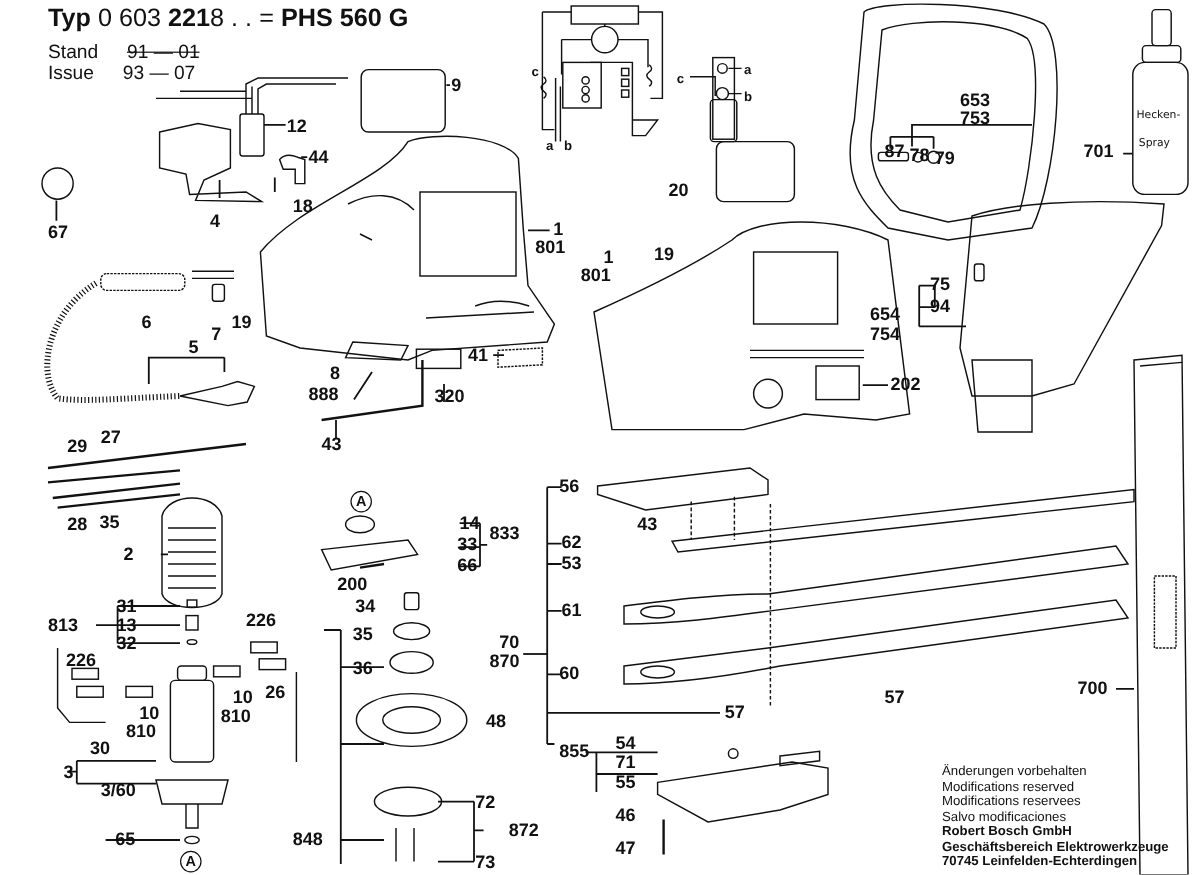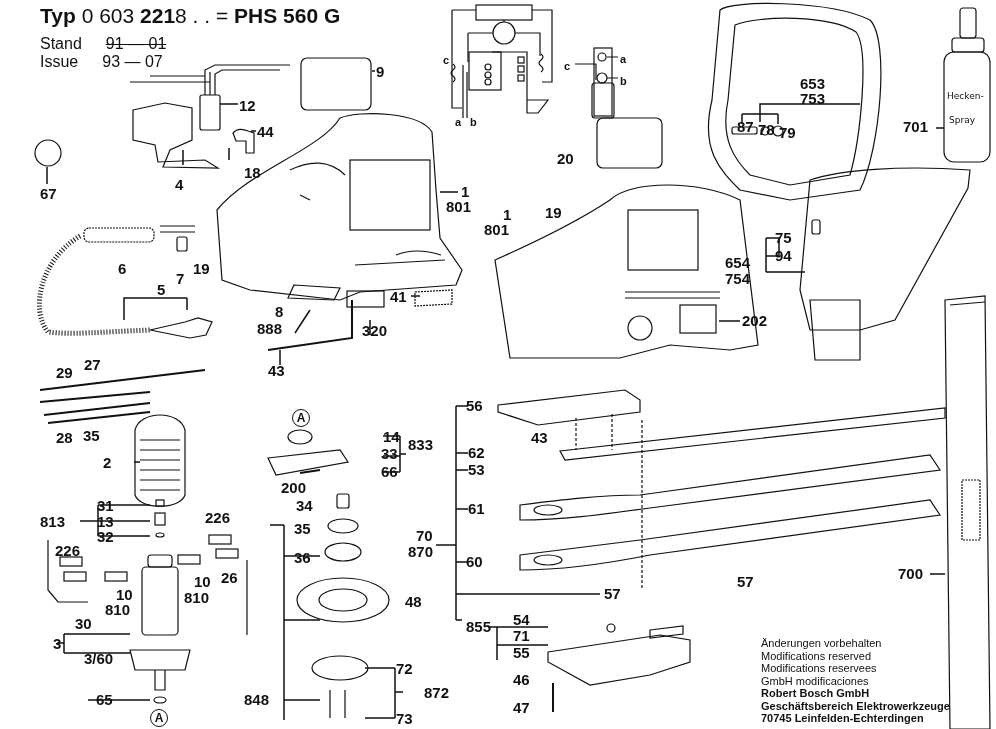--- a/index.html
+++ b/index.html
@@ -4,21 +4,21 @@
 <style>
   html,body{margin:0;padding:0;background:#fff;}
   body{width:996px;height:729px;position:relative;overflow:hidden;font-family:"Liberation Sans",sans-serif;color:#111;}
   #stage{position:absolute;left:0;top:0;width:996px;height:729px;}
   .hdr{position:absolute;left:40px;top:4px;font-size:21px;white-space:nowrap;}
   .hdr b{font-weight:bold;}
   .meta{position:absolute;left:40px;font-size:16px;white-space:nowrap;}
   .meta .val{display:inline-block;margin-left:24px;}
   .strike{text-decoration:line-through;}
   .lbl{position:absolute;font-weight:bold;font-size:15px;white-space:nowrap;line-height:16px;}
-  .foot{position:absolute;left:761px;top:637px;font-size:11px;line-height:12.5px;white-space:nowrap;}
+  .foot{position:absolute;left:785px;top:637px;font-size:11px;line-height:12.5px;white-space:nowrap;}
   .foot .co{font-weight:bold;}
   svg{position:absolute;left:0;top:0;}
   .bottle-text{font-family:"DejaVu Sans",sans-serif;font-size:9px;}
 </style>
 </head>
 <body>
 
 <div id="stage">
 
   <div class="hdr">
@@ -296,18 +296,18 @@
   <div class="lbl" style="left:620px;top:73px;font-size:11px">b</div>
 
   <div class="lbl bottle-text" style="left:947px;top:88px;font-weight:normal">Hecken-</div>
   <div class="lbl bottle-text" style="left:1001px;top:100px;font-weight:normal">Scheren-</div>
   <div class="lbl bottle-text" style="left:949px;top:112px;font-weight:normal">Spray</div>
 
   <div class="foot">
     <div>Änderungen vorbehalten</div>
     <div>Modifications reserved</div>
     <div>Modifications reservees</div>
-    <div>GmbH modificaciones</div>
+    <div>Salvo modificaciones</div>
     <div class="co">Robert Bosch GmbH</div>
     <div class="co">Geschäftsbereich Elektrowerkzeuge</div>
     <div class="co">70745 Leinfelden-Echterdingen</div>
   </div>
 </div>
 
 </body></html>

